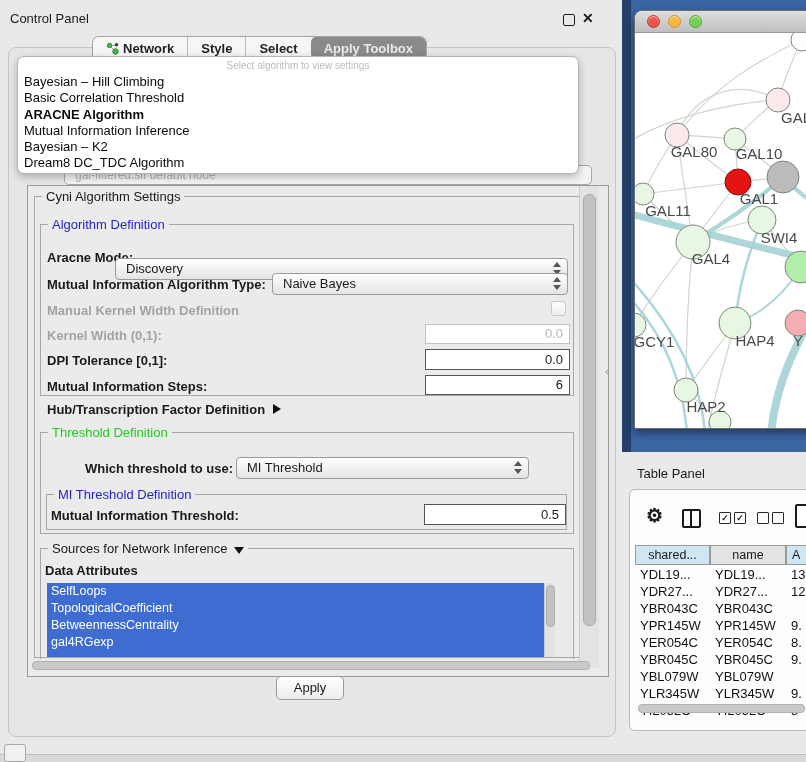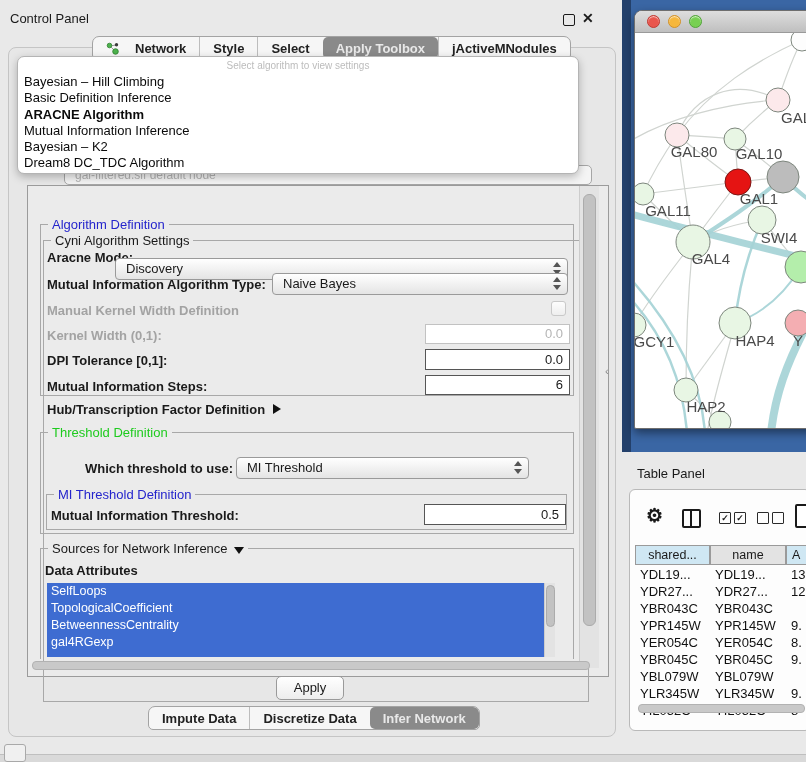--- a/index.html
+++ b/index.html
@@ -8,21 +8,21 @@
   .abs{position:absolute;}
   
   .cp-title{left:10px;top:11px;font-size:13px;}
   .float-btn{left:563px;top:14px;width:10px;height:10px;border:1.5px solid #1a1a1a;border-radius:2px;}
   .close-btn{left:582px;top:10px;font-size:14px;font-weight:bold;}
   .outer-panel{left:8px;top:47px;width:606px;height:688px;background:#e7e7e7;
                border:1px solid #c5c5c5;border-radius:8px;}
   
   .tab-strip{display:inline-flex;background:#f6f6f6;border:1px solid #a3a3a3;
              border-radius:7px 7px 5px 5px;overflow:hidden;height:22px;}
-  .tab{display:flex;align-items:center;gap:16px;padding:0 13px;font-size:13px;font-weight:600;
+  .tab{display:flex;align-items:center;gap:4px;padding:0 13px;font-size:13px;font-weight:600;
        color:#222;border-left:1px solid #bdbdbd;white-space:nowrap;}
   .tab:first-child{border-left:none;}
   .tab.selected{background:#8a8a8a;color:#e9e9e9;border-left:none;border-radius:5px;}
   .top-tabs{left:92px;top:36px;}
   .bottom-tabs{left:148px;top:706px;}
   
   .dropdown{left:17px;top:56px;width:560px;height:116px;background:#fff;border:1px solid #b4b4b4;
             border-radius:7px;box-shadow:0 3px 8px rgba(0,0,0,.25);z-index:30;overflow:hidden;}
   .dd-placeholder{text-align:center;color:#bcbcbc;font-size:10px;height:17px;line-height:17px;}
   .dd-item{font-size:13px;height:16.3px;line-height:16.3px;padding-left:6px;color:#0a0a0a;}
@@ -115,42 +115,39 @@
       </div>
       <div class="tab">
         <span>Style</span>
       </div>
       <div class="tab">
         <span>Select</span>
       </div>
       <div class="tab selected">
         <span>Apply Toolbox</span>
       </div>
-      <div class="tab">
-        <span>jActiveMNodules</span>
-      </div>
     </div>
 
   <div class="abs combo-sliver">gal-filtered.sif default node</div>
 
   <div class="abs dropdown">
     <div class="dd-placeholder">Select algorithm to view settings</div>
     <div id="dd-items">
         <div class="dd-item">Bayesian – Hill Climbing</div>
-        <div class="dd-item">Basic Definition Inference</div>
+        <div class="dd-item">Basic Correlation Threshold</div>
         <div class="dd-item bold">ARACNE Algorithm</div>
         <div class="dd-item">Mutual Information Inference</div>
         <div class="dd-item">Bayesian – K2</div>
         <div class="dd-item">Dream8 DC_TDC Algorithm</div>
       </div>
   </div>
 
   <div class="abs viewport"></div>
 
-  <div class="abs group" style="left:43px;top:196px;width:544px;height:460px;margin-top:44px;">
+  <div class="abs group" style="left:34px;top:196px;width:544px;height:460px;">
     <span class="group-title">Cyni Algorithm Settings</span>
   </div>
 
   <div class="abs group" style="left:40px;top:224px;width:532px;height:170px;">
     <span class="group-title blue-t">Algorithm Definition</span>
   </div>
   <div class="abs lbl" style="left:47px;top:250px;">Aracne Mode:</div>
   <div class="abs combo" style="left:115px;top:258px;width:441px;height:20px;">
     <span>Discovery</span>
     <span class="arrows">
@@ -223,31 +220,20 @@
     <div class="thumb" style="position:absolute;left:1px;top:2px;width:7px;height:40px;"></div>
   </div>
 
   <div class="abs scroll-v" style="left:579px;top:186px;width:19px;height:482px;">
     <div class="thumb" style="position:absolute;left:3px;top:8px;width:11px;height:430px;"></div>
   </div>
   <div class="abs hthumb" style="left:32px;top:661px;width:556px;height:7px;"></div>
 
   <div class="abs apply-btn" style="left:276px;top:676px;">Apply</div>
 
-  <div class="abs bottom-tabs tab-strip" id="bottom-tabs">
-      <div class="tab">
-        <span>Impute Data</span>
-      </div>
-      <div class="tab">
-        <span>Discretize Data</span>
-      </div>
-      <div class="tab selected">
-        <span>Infer Network</span>
-      </div>
-    </div>
 
   <div class="abs splitter-arrow">‹</div>
 
   <div class="abs blue-panel"></div>
   <div class="abs blue-dark"></div>
 
   <div class="abs net-window">
     <div class="net-titlebar">
       <span class="light red"></span>
       <span class="light yellow"></span>

